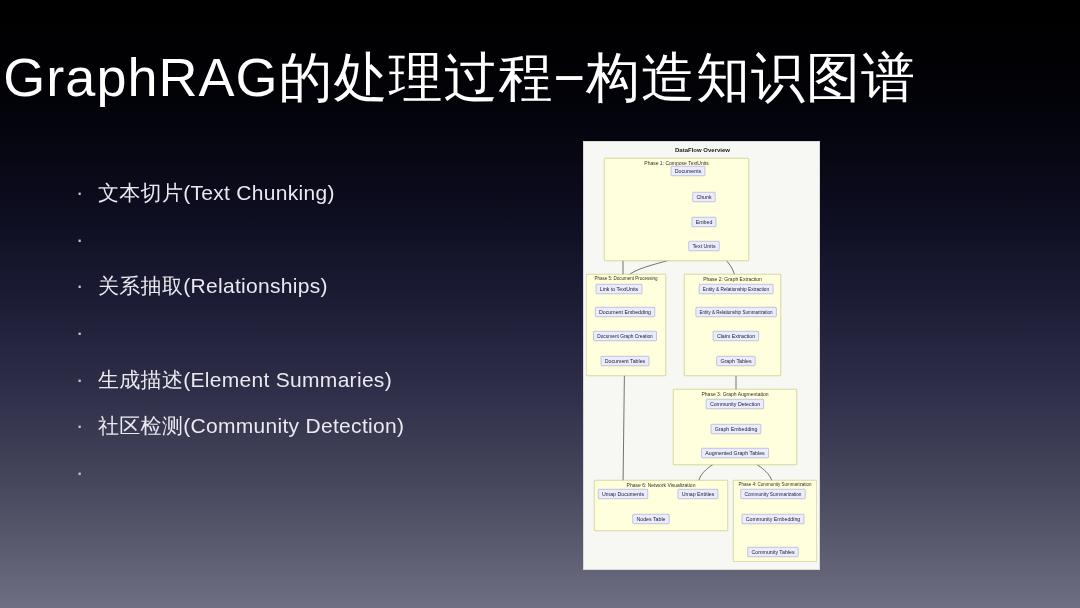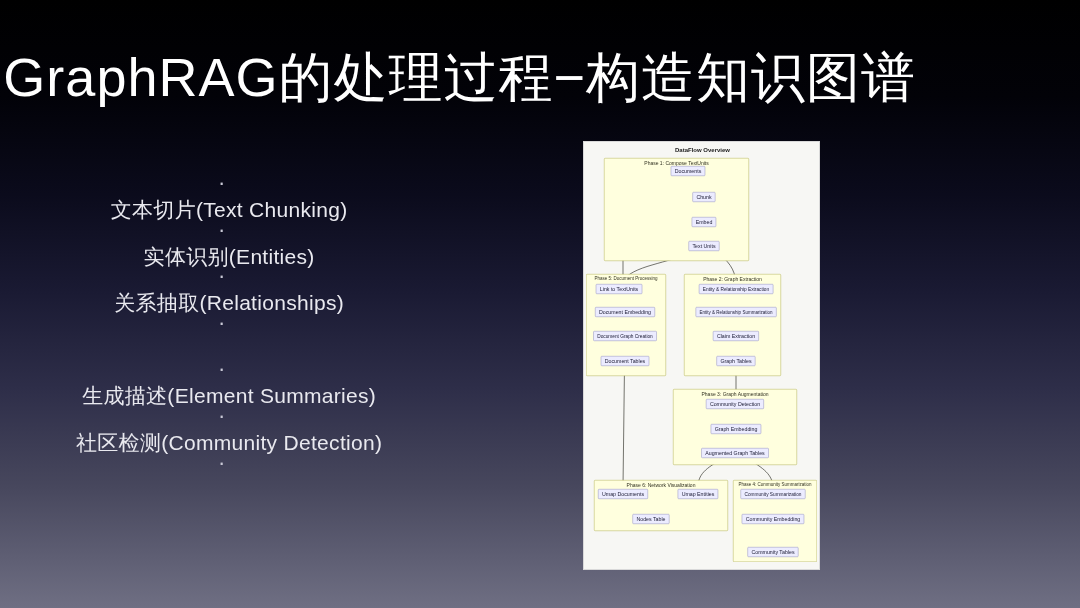--- a/index.html
+++ b/index.html
@@ -31,21 +31,20 @@
     list-style: none;
   }
   .bullet-item {
     height: 46.6px;
     display: flex;
     align-items: center;
     color: #e9e9ef;
     font-size: 21px;
     letter-spacing: 0.3px;
     white-space: nowrap;
-    flex-direction: column;
   }
   .bullet-dot {
     color: #c9c9d6;
     font-size: 22px;
     width: 22px;
     text-align: left;
   }
   .bullet-dot::before { content: "·"; }
 
   
@@ -106,21 +105,20 @@
 
 <h1 class="slide-title">GraphRAG的处理过程−构造知识图谱</h1>
 
 <ul class="bullet-list">
   <li class="bullet-item">
     <span class="bullet-dot"></span>
     <span>文本切片(Text Chunking)</span>
   </li>
   <li class="bullet-item">
     <span class="bullet-dot"></span>
-    <span>实体识别(Entities)</span>
   </li>
   <li class="bullet-item">
     <span class="bullet-dot"></span>
     <span>关系抽取(Relationships)</span>
   </li>
   <li class="bullet-item">
     <span class="bullet-dot"></span>
   </li>
   <li class="bullet-item">
     <span class="bullet-dot"></span>

